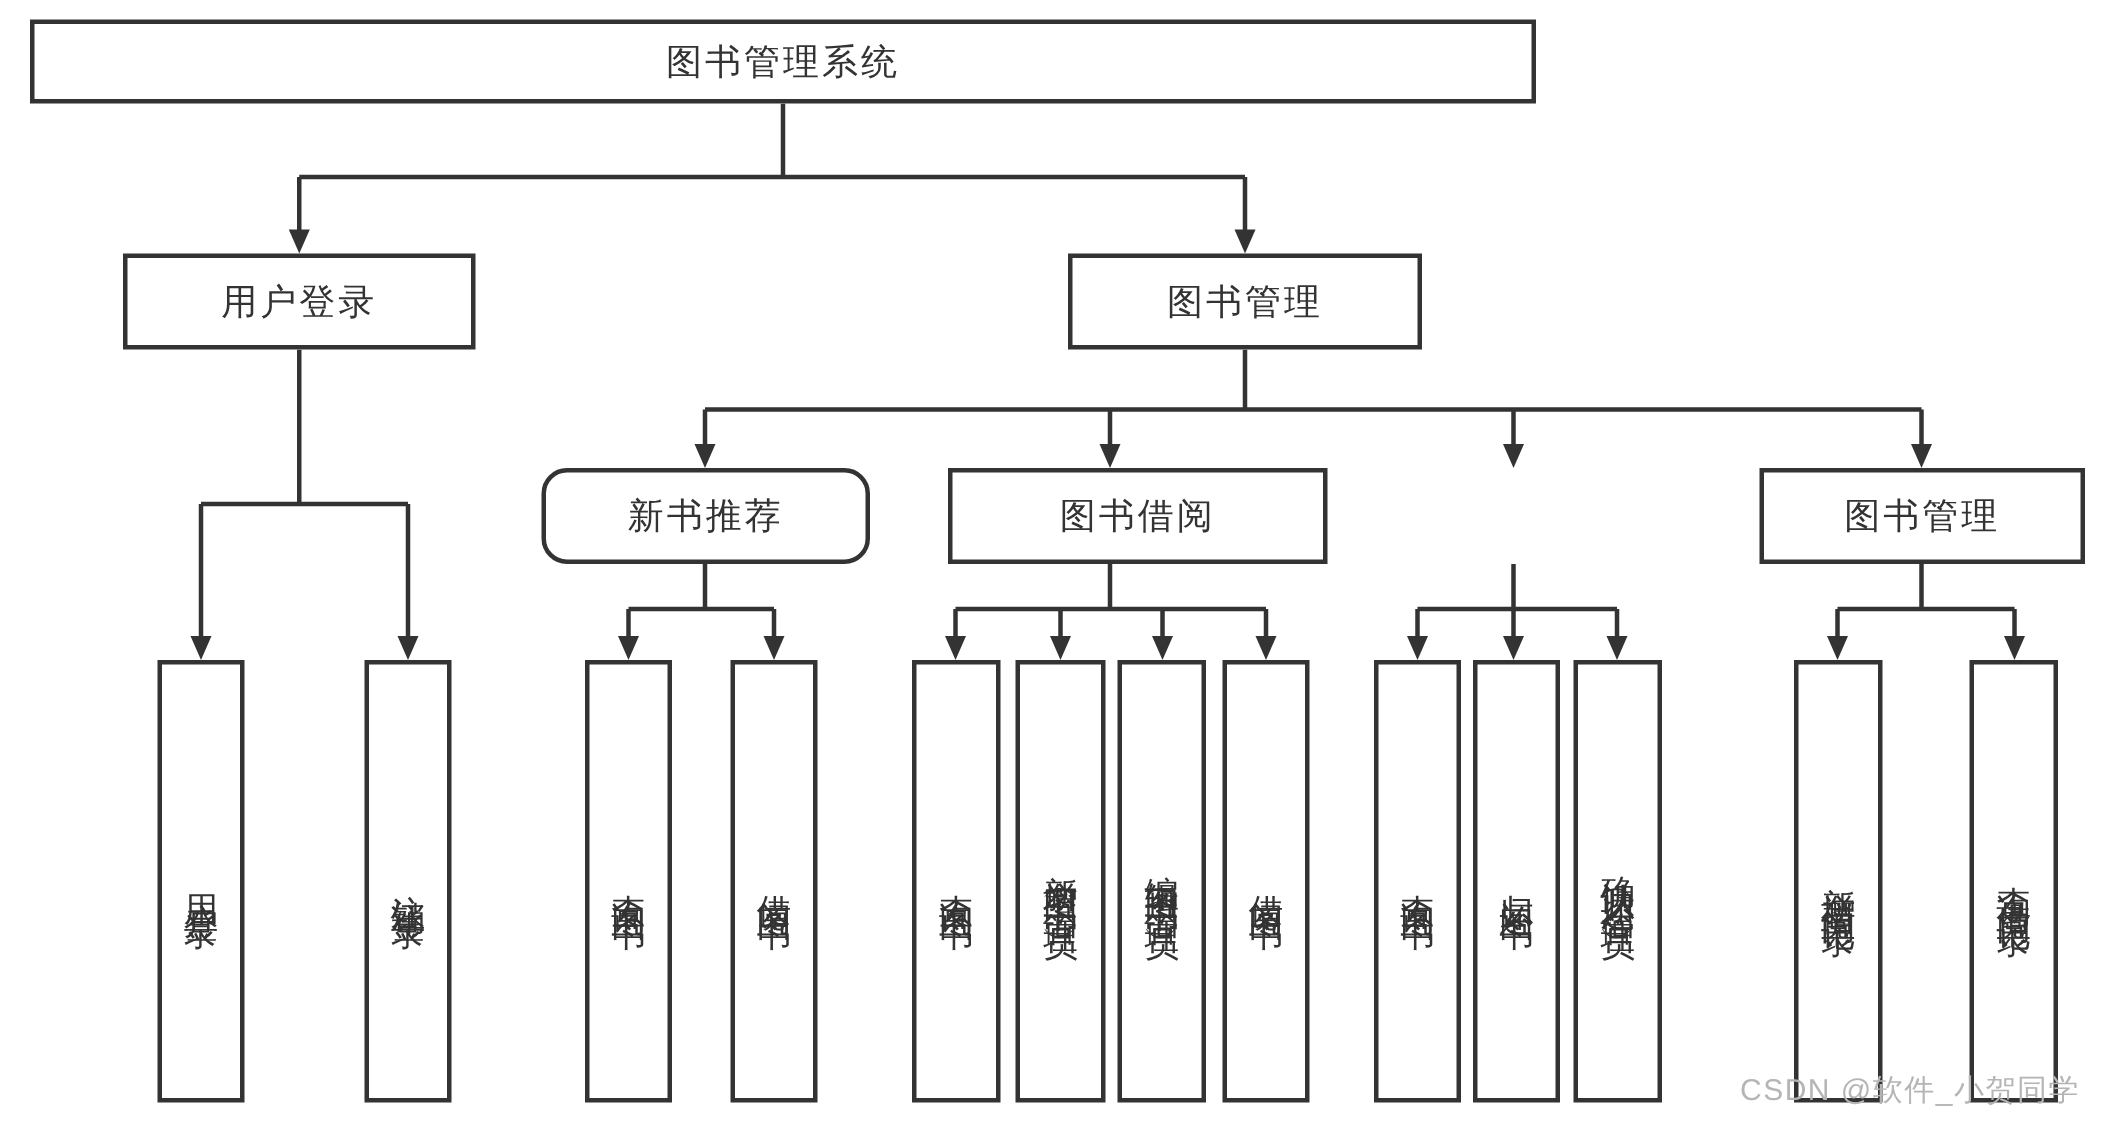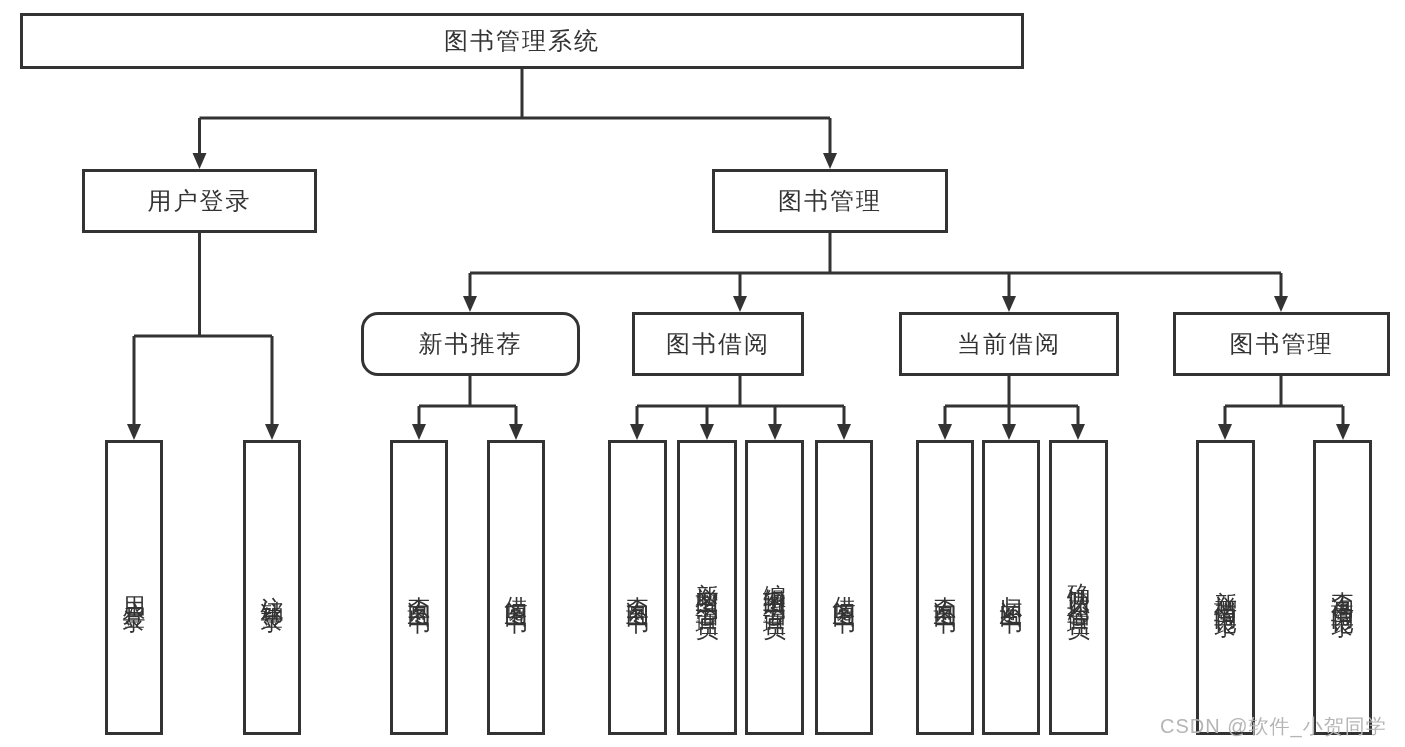--- a/index.html
+++ b/index.html
@@ -112,25 +112,22 @@
   <div class="node h" style="left:82px; top:169px; width:235px; height:64px;">
     <span>用户登录</span>
   </div>
   <div class="node h" style="left:712px; top:169px; width:236px; height:64px;text-align:right;">
     <span>图书管理</span>
   </div>
 
   <div class="node h" style="left:361px; top:312px; width:219px; height:64px;border-radius:17px;">
     <span>新书推荐</span>
   </div>
-  <div class="node h" style="left:632px; top:312px; width:172px; height:64px;">
+  <div class="node h" style="left:632px; top:312px; width:253px; height:64px;">
     <span>图书借阅</span>
-  </div>
-  <div class="node h" style="left:899px; top:312px; width:220px; height:64px;">
-    <span>当前借阅</span>
   </div>
   <div class="node h" style="left:1173px; top:312px; width:217px; height:64px;">
     <span>图书管理</span>
   </div>
 
   <div class="node v" style="left:105px; top:440px; width:58px; height:295px;">
     <span>用户登录</span>
   </div>
   <div class="node v" style="left:243px; top:440px; width:58px; height:295px;">
     <span>注销登录</span>

